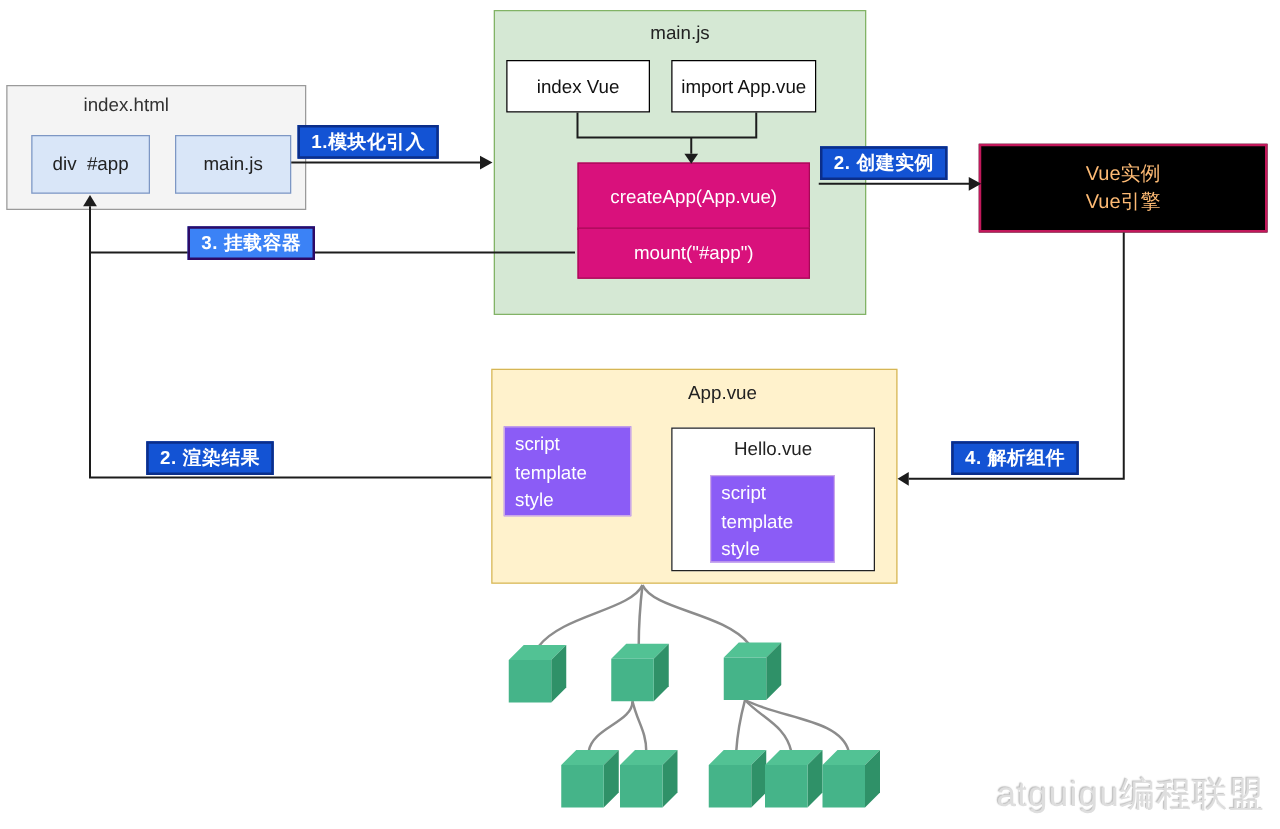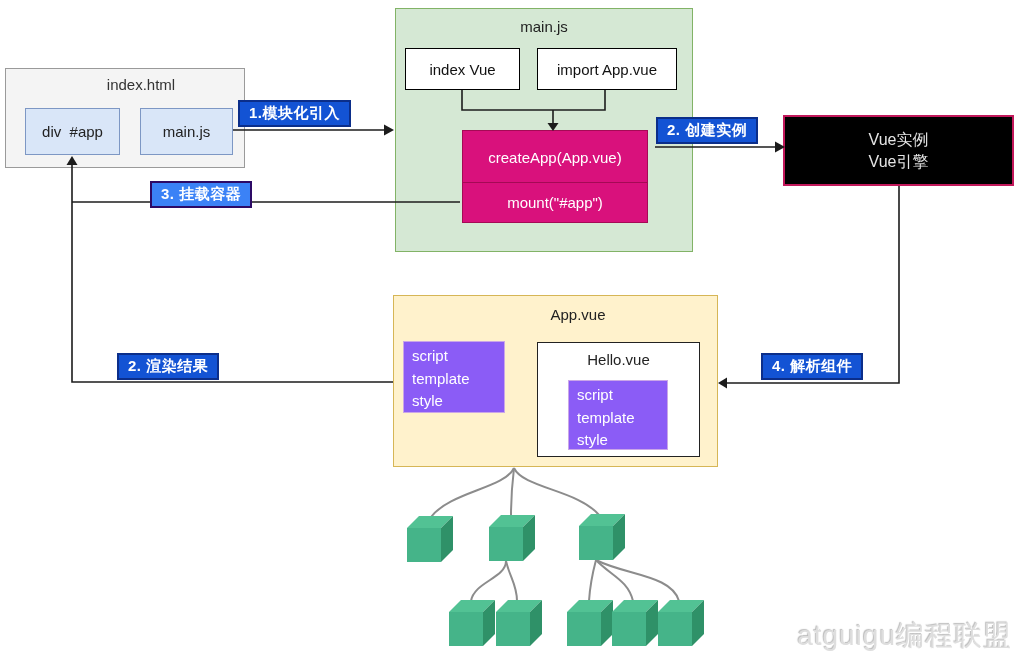--- a/index.html
+++ b/index.html
@@ -5,36 +5,36 @@
   html,body{margin:0;padding:0;background:#fff;}
   .stage{
     position:relative;width:1024px;height:663px;background:#ffffff;overflow:hidden;
     font-family:"Liberation Sans", sans-serif;color:#1a1a1a;
   }
   .abs{position:absolute;box-sizing:border-box;}
   .center{display:flex;align-items:center;justify-content:center;text-align:center;}
 
   
   .idx-box{left:5px;top:68px;width:240px;height:100px;background:#f4f4f4;border:1px solid #9a9a9a;z-index:1;}
-  .idx-title{left:5px;top:76px;width:192px;font-size:15px;color:#333;text-align:center;z-index:2;margin-left:40px;}
+  .idx-title{left:5px;top:76px;width:192px;font-size:15px;color:#333;text-align:center;z-index:2;}
   .blue-chip{background:#d9e6f8;border:1px solid #7d97c4;font-size:15px;color:#222;z-index:2;white-space:pre;}
   .idx-divapp{left:25px;top:108px;width:95px;height:47px;}
   .idx-mainjs{left:140px;top:108px;width:93px;height:47px;}
 
   .green-box{left:395px;top:8px;width:298px;height:244px;background:#d5e8d4;border:1px solid #82b366;z-index:1;}
   .green-title{left:395px;top:18px;width:298px;font-size:15px;color:#222;text-align:center;z-index:2;}
   .import-chip{background:#ffffff;border:1.5px solid #000;font-size:15px;color:#111;z-index:2;}
   .imp-vue{left:405px;top:48px;width:115px;height:42px;}
-  .imp-app{left:537px;top:48px;width:140px;height:42px;}
+  .imp-app{left:537px;top:48px;width:116px;height:42px;}
   .pink-chip{background:#d9117c;border:1px solid #a50a55;color:#fff;font-size:15px;z-index:2;}
   .create-app{left:462px;top:130px;width:186px;height:54px;}
   .mount{left:462px;top:182px;width:186px;height:41px;}
 
   .black-box{left:783px;top:115px;width:231px;height:71px;background:#000;border:2px solid #c2185b;
-    color:#e5e5e5;font-size:16px;line-height:1.35;z-index:2;flex-direction:column;}
+    color:#fdba74;font-size:16px;line-height:1.35;z-index:2;flex-direction:column;}
 
   .yellow-box{left:393px;top:295px;width:325px;height:172px;background:#fff2cc;border:1px solid #d6b656;z-index:1;}
   .yellow-title{left:393px;top:306px;width:370px;font-size:15px;color:#222;text-align:center;z-index:2;}
   .purple-chip{background:#8b5cf6;border:1px solid #caa6e8;color:#fff;font-size:15px;line-height:1.5;
     padding:3px 8px;white-space:pre-line;z-index:3;}
   .sfc-app{left:403px;top:341px;width:102px;height:72px;}
   .hello-box{left:537px;top:342px;width:163px;height:115px;background:#fff;border:1.5px solid #222;z-index:2;}
   .hello-title{left:537px;top:351px;width:163px;font-size:15px;color:#222;text-align:center;z-index:3;}
   .sfc-hello{left:568px;top:380px;width:100px;height:70px;}
 

